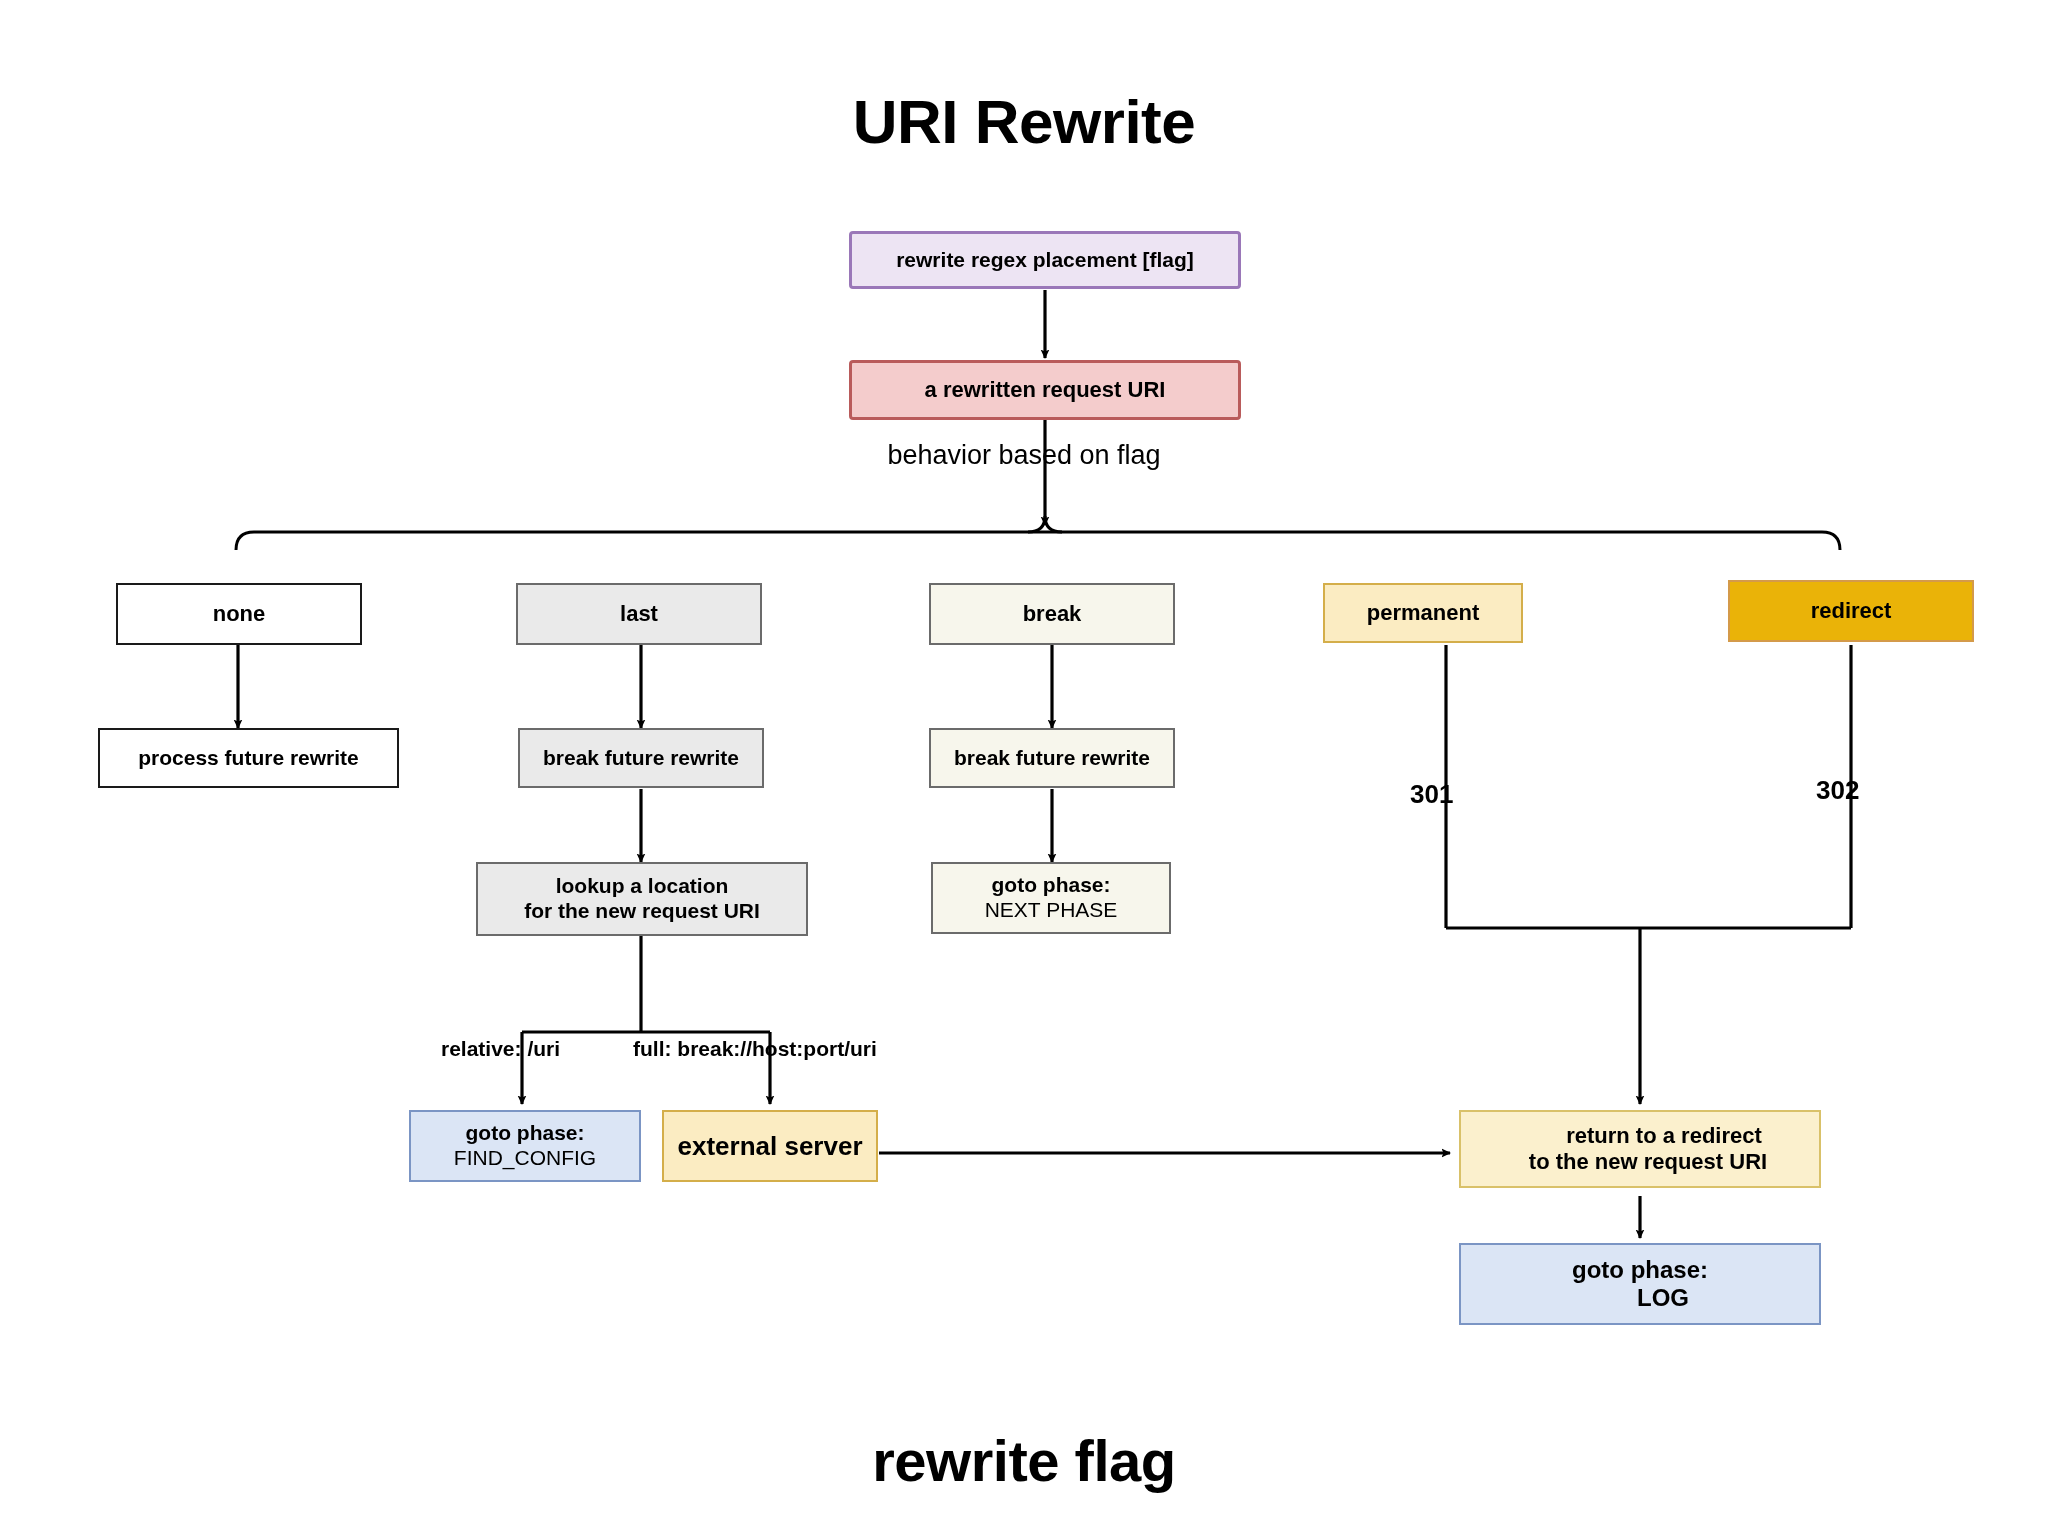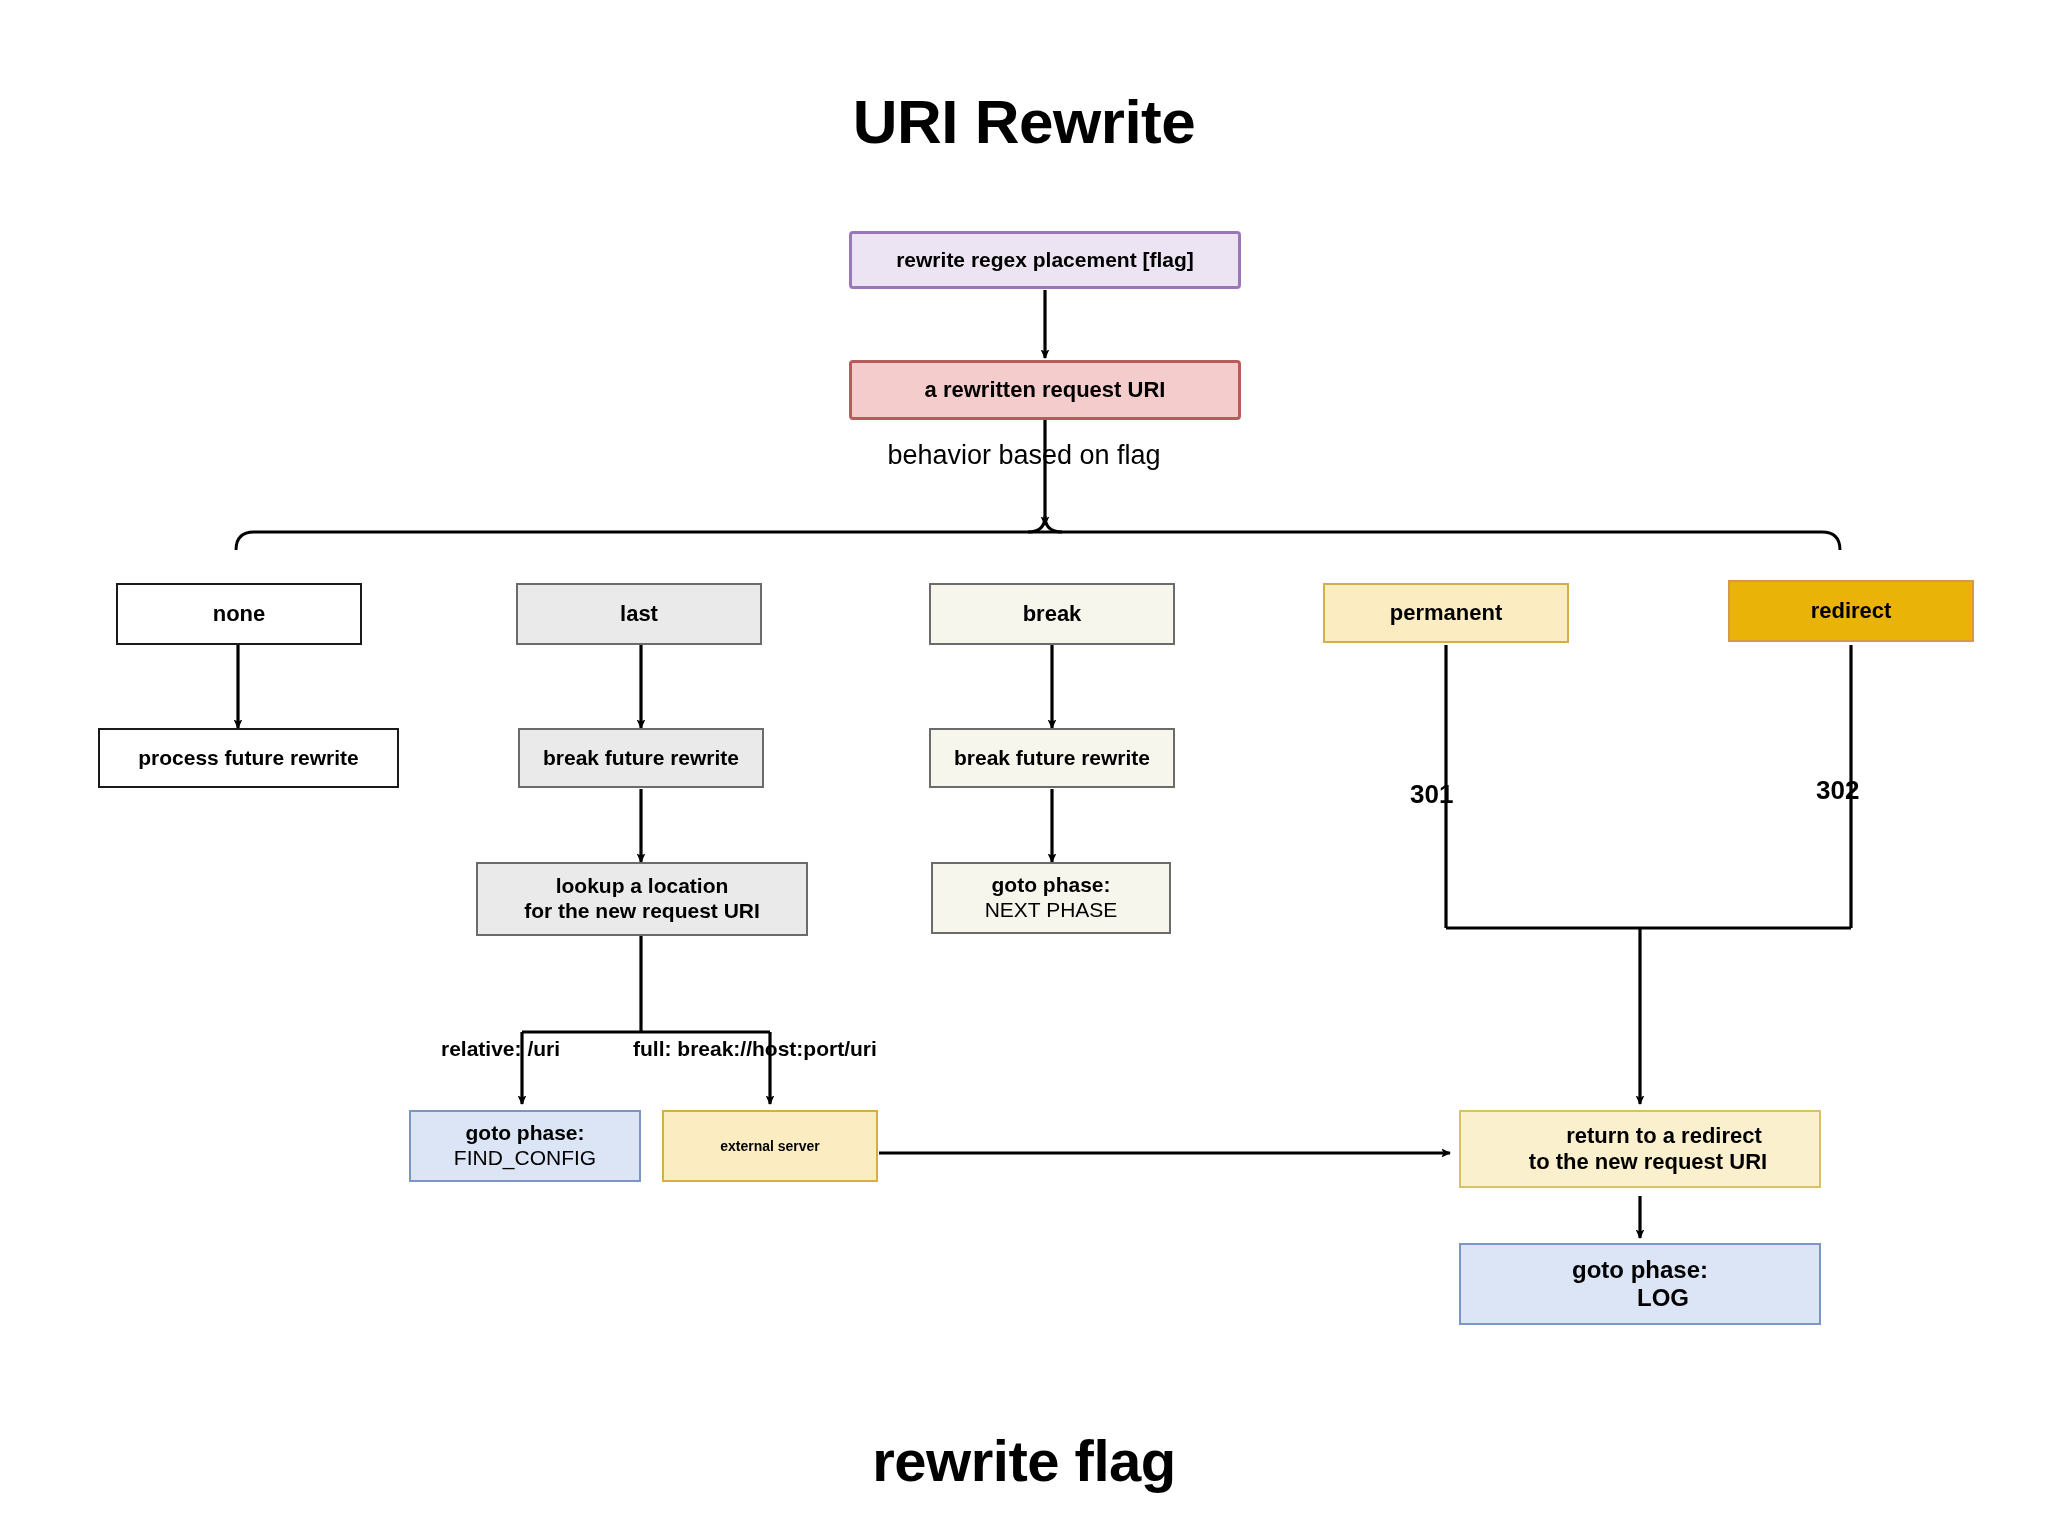--- a/index.html
+++ b/index.html
@@ -142,21 +142,21 @@
   </div>
 
   <div class="node bx-gray" style="left:516px; top:583px; width:246px; height:62px; font-size:22px; font-weight:bold;">
     <span class="lines">last</span>
   </div>
 
   <div class="node bx-ivory" style="left:929px; top:583px; width:246px; height:62px; font-size:22px; font-weight:bold;">
     <span class="lines">break</span>
   </div>
 
-  <div class="node bx-yellow" style="left:1323px; top:583px; width:246px; height:60px; font-size:22px; font-weight:bold;">
+  <div class="node bx-yellow" style="left:1323px; top:583px; width:200px; height:60px; font-size:22px; font-weight:bold;">
     <span class="lines">permanent</span>
   </div>
 
   <div class="node bx-orange" style="left:1728px; top:580px; width:246px; height:62px; font-size:22px; font-weight:bold;">
     <span class="lines">redirect</span>
   </div>
 
   <div class="node bx-white" style="left:98px; top:728px; width:301px; height:60px; font-size:21px; font-weight:bold;">
     <span class="lines">process future rewrite</span>
   </div>
@@ -191,21 +191,21 @@
 
   <div class="edge-label bold" style="left:1816px; top:775px; font-size:26px;">302</div>
 
   <div class="node bx-blue" style="left:409px; top:1110px; width:232px; height:72px; font-size:21px;">
     <span class="lines">
       <span class="l1" style="display:block;">goto phase:</span>
       <span class="l2" style="display:block;">FIND_CONFIG</span>
     </span>
   </div>
 
-  <div class="node bx-yellow" style="left:662px; top:1110px; width:216px; height:72px; font-size:14px; font-weight:bold;">
+  <div class="node bx-yellow" style="left:662px; top:1110px; width:216px; height:72px; font-size:26px; font-weight:bold;">
     <span class="lines">external server</span>
   </div>
 
   <div class="node bx-yellow2" style="left:1459px; top:1110px; width:362px; height:78px; font-size:22px;">
     <span class="lines">
       <span class="l1" style="display:block;padding-left:48px;">return to a redirect</span>
       <span class="l1" style="display:block;padding-left:16px;">to the new request URI</span>
     </span>
   </div>
 

